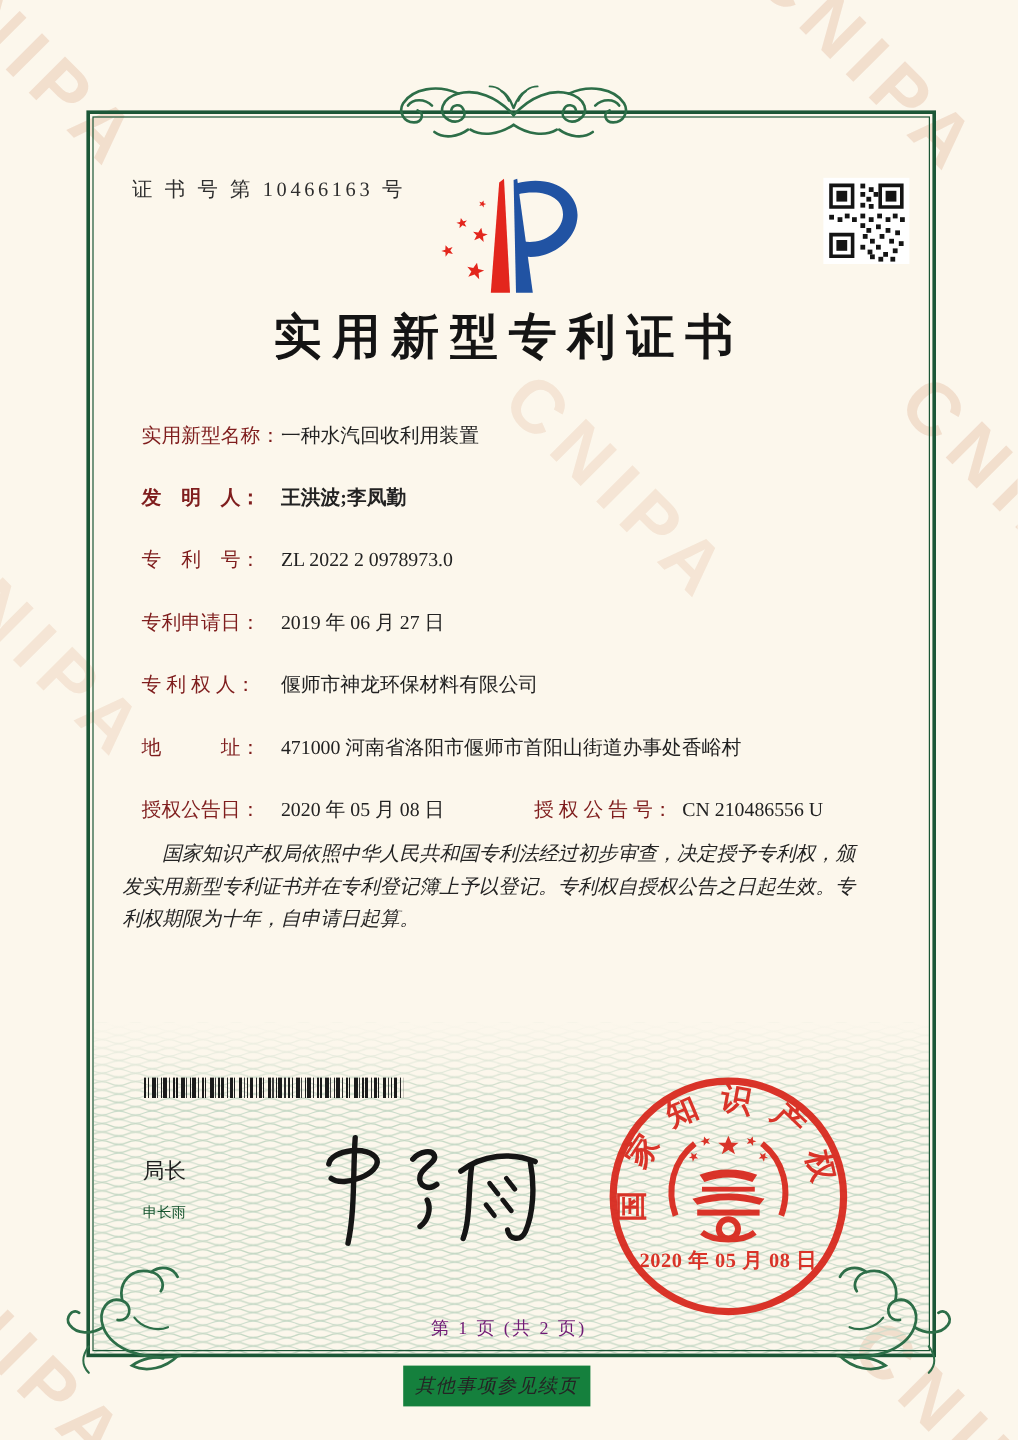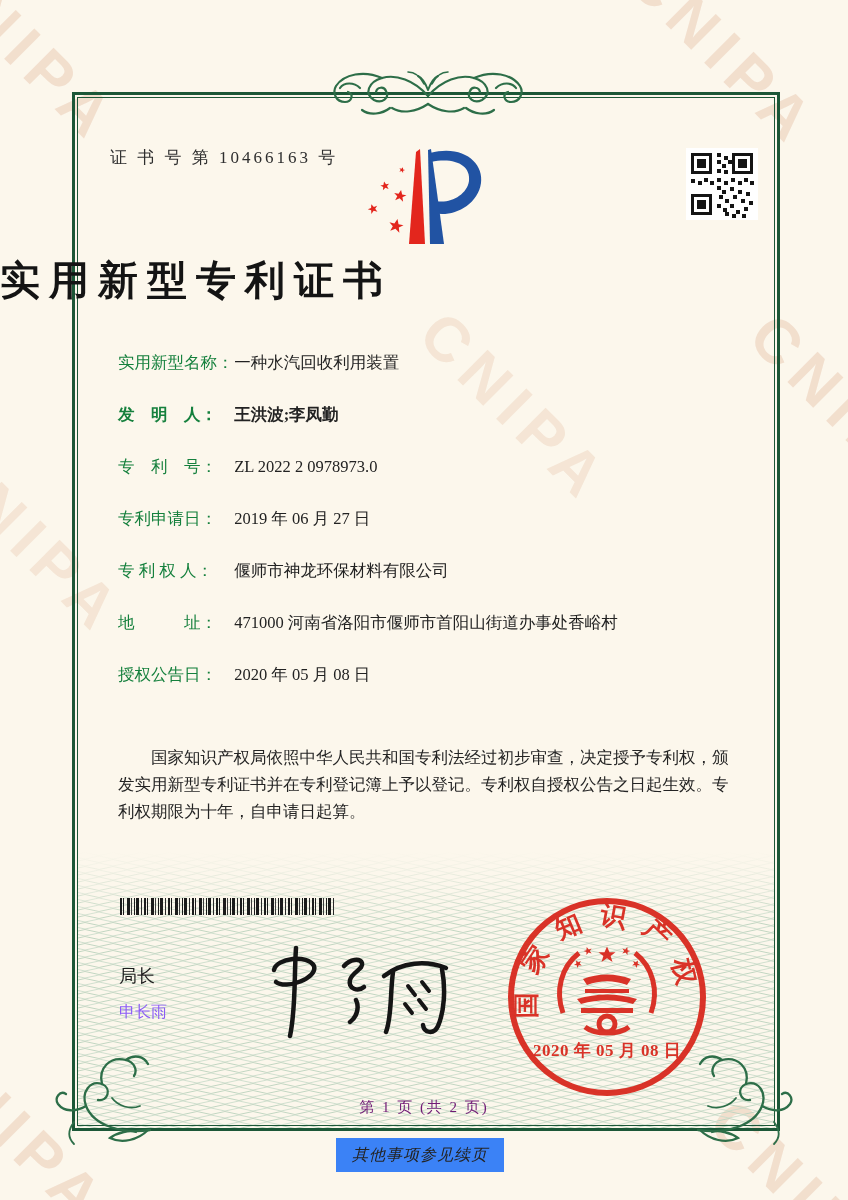--- a/index.html
+++ b/index.html
@@ -29,54 +29,54 @@
     background:linear-gradient(#fcf7ec 0%,rgba(252,247,236,0) 100%);}
   
   .frame{position:absolute;left:72px;top:92px;width:702px;height:1033px;
     border:3px solid #1c5737;}
   .frame-inner{position:absolute;inset:2px;border:1px solid #1c5737;}
   .ornament{position:absolute;pointer-events:none;}
   
   .cert-number{position:absolute;left:110px;top:146px;font-size:17px;letter-spacing:3px;color:#2e2e2e;}
   .logo{position:absolute;left:333px;top:134px;}
   .qr{position:absolute;left:686px;top:148px;}
-  .title{position:absolute;left:0;top:253px;width:848px;text-align:left;
+  .title{position:absolute;left:0;top:253px;width:848px;text-align:center;
     font-size:40px;font-weight:700;letter-spacing:9px;color:#141414;}
   
   .fields{position:absolute;left:118px;top:352px;width:630px;font-size:16.5px;}
   .f-row{position:absolute;left:0;white-space:nowrap;}
-  .f-label{display:inline-block;width:112px;color:#15803d;}
+  .f-label{display:inline-block;width:112px;color:#7f1d1d;}
   .f-value{color:#222;text-align:right;}
   .f-right{position:absolute;left:327px;top:0;white-space:nowrap;}
   
-  .body-text{position:absolute;left:118px;top:698px;width:616px;
-    font-size:16.5px;line-height:27px;color:#242424;margin-top:46px;}
+  .body-text{position:absolute;left:102px;top:698px;width:616px;
+    font-style:italic;font-size:16.5px;line-height:27px;color:#242424;}
   .body-text p{margin:0;text-indent:2em;}
   
   .barcode{position:absolute;left:120px;top:898px;width:216px;height:17px;
     background:repeating-linear-gradient(90deg,
       #1b1b1b 0 2px,rgba(0,0,0,0) 2px 3px,
       #1b1b1b 3px 4px,rgba(0,0,0,0) 4px 7px,
       #1b1b1b 7px 10px,rgba(0,0,0,0) 10px 11px,
       #3c3c3c 11px 12px,rgba(0,0,0,0) 12px 14px,
       #1b1b1b 14px 15px,rgba(0,0,0,0) 15px 16px,
       #1b1b1b 16px 19px,rgba(0,0,0,0) 19px 21px,
       #2a2a2a 21px 22px,rgba(0,0,0,0) 22px 24px);}
   
   .issuer-title{position:absolute;left:119px;top:964px;
     font-family:"Liberation Sans","DejaVu Sans",sans-serif;font-size:18px;color:#1d1d1d;}
   .issuer-name{position:absolute;left:119px;top:1002px;
-    font-family:"Liberation Sans","DejaVu Sans",sans-serif;font-size:16px;color:#8b5cf6;}
+    font-family:"Liberation Sans","DejaVu Sans",sans-serif;font-size:12px;color:#14532d;}
   .signature{position:absolute;left:256px;top:942px;}
   .seal{position:absolute;left:503px;top:893px;}
   
   .page-info{position:absolute;left:0;top:1098px;width:848px;text-align:center;
     font-size:15px;letter-spacing:2px;color:#701a75;}
-  .continuation{position:absolute;left:336px;top:1138px;width:168px;height:34px;
-    background:#3b82f6;display:flex;align-items:center;justify-content:center;
+  .continuation{position:absolute;left:336px;top:1138px;width:156px;height:34px;
+    background:#15803d;display:flex;align-items:center;justify-content:center;
     font-style:italic;font-size:16px;color:#242424;letter-spacing:1px;}
 </style>
 </head>
 <body>
 
 <span class="wm" style="left:-36px;top:-62px;">CNIPA</span>
 <span class="wm" style="left:664px;top:-58px;">CNIPA</span>
 <span class="wm faint" style="left:456px;top:298px;">CNIPA</span>
 <span class="wm" style="left:786px;top:300px;">CNIPA</span>
 <span class="wm faint" style="left:-30px;top:430px;">CNIPA</span>
@@ -228,20 +228,24 @@
     <span class="f-label">专 利 权 人：</span>
     <span class="f-value">偃师市神龙环保材料有限公司</span>
   </div>
   <div class="f-row" style="top:260px;">
     <span class="f-label">地　　　址：</span>
     <span class="f-value">471000 河南省洛阳市偃师市首阳山街道办事处香峪村</span>
   </div>
   <div class="f-row" style="top:312px;width:630px;">
     <span class="f-label">授权公告日：</span>
     <span class="f-value">2020 年 05 月 08 日</span>
+    <span class="f-right">
+      <span class="f-label" style="width:auto;margin-right:4px;">授 权 公 告 号：</span>
+      <span class="f-value">CN 210486556 U</span>
+    </span>
   </div>
 </div>
 
 <div class="body-text">
   <p>国家知识产权局依照中华人民共和国专利法经过初步审查，决定授予专利权，颁发实用新型专利证书并在专利登记簿上予以登记。专利权自授权公告之日起生效。专利权期限为十年，自申请日起算。</p>
 </div>
 
 <div class="barcode"></div>
 
 <div class="issuer-title">局长</div>

